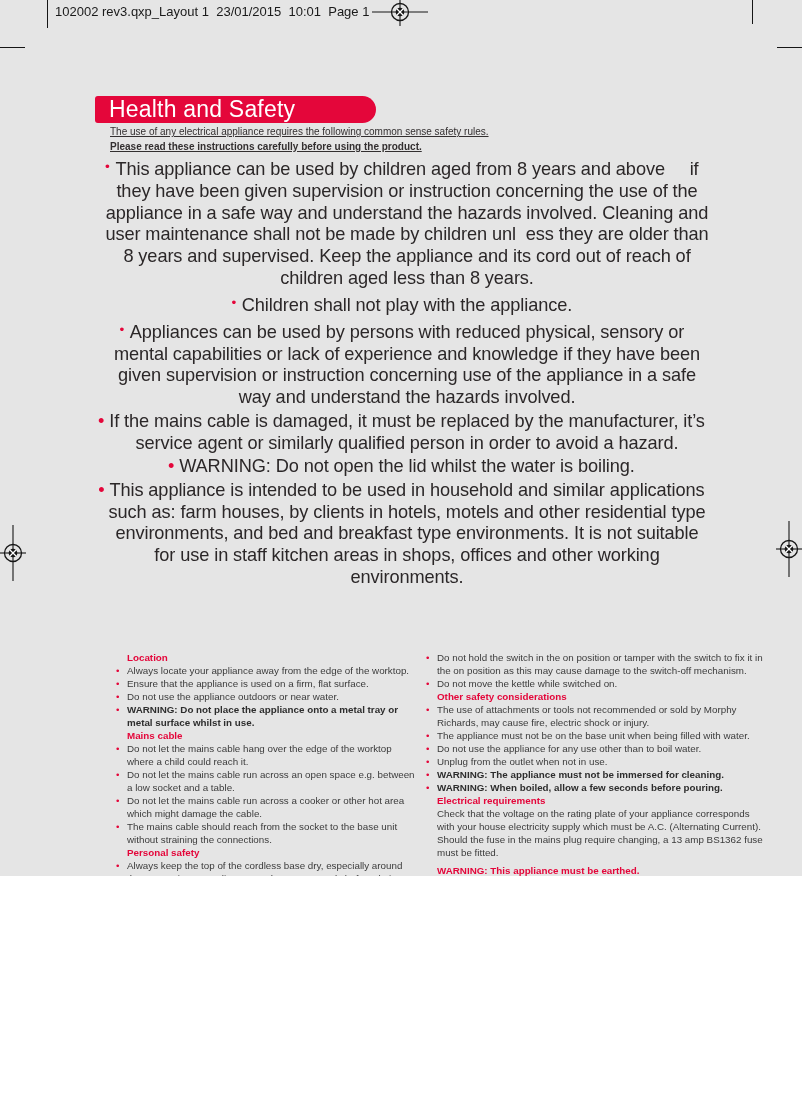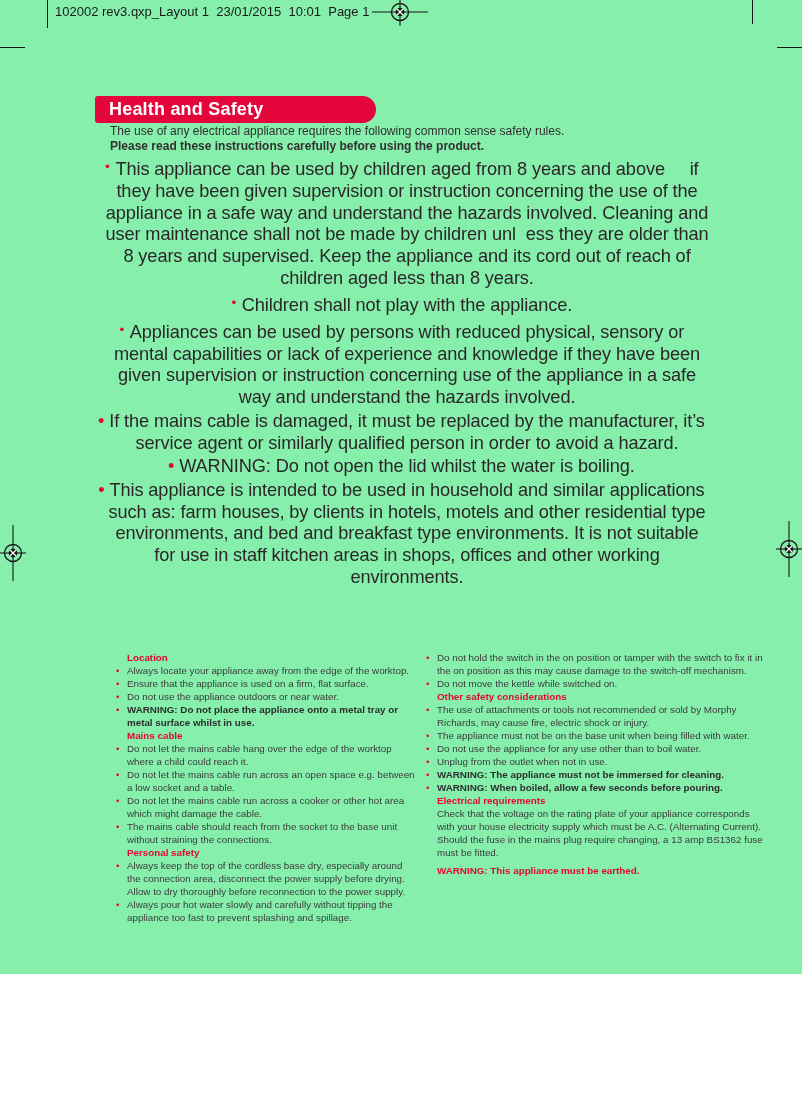--- a/index.html
+++ b/index.html
@@ -1,35 +1,35 @@
 <!DOCTYPE html>
 <html><head>
 <meta charset="utf-8">
 <style>
   :root{ --red:#e4063a; --ink:#1a1a1a; --body:#2b2728; --small:#3b3b3b; }
   html,body{margin:0;padding:0;background:#ffffff;}
-  .page{position:relative;width:802px;height:974px;background:#86efac;overflow:hidden;
+  .page{position:relative;width:802px;height:876px;background:#e5e5e5;overflow:hidden;
         font-family:"Liberation Sans",sans-serif;}
 
   
   .cm{position:absolute;background:#161616;}
 
   
   .reg{position:absolute;width:60px;height:60px;}
 
   
   .slug{position:absolute;left:55px;top:4px;font-size:13px;color:var(--ink);white-space:pre;}
 
   
   .banner{position:absolute;left:95px;top:96px;width:281px;height:27px;background:var(--red);
-          border-radius:3px 14px 14px 3px;color:#fff;font-weight:bold;font-size:18px;
+          border-radius:3px 14px 14px 3px;color:#fff;font-weight:normal;font-size:23px;
           line-height:27px;padding-left:14px;box-sizing:border-box;letter-spacing:.2px;}
 
   
-  .intro{position:absolute;left:110px;top:124px;font-size:12px;line-height:15px;color:#332f30;}
+  .intro{position:absolute;left:110px;top:124px;font-size:10px;line-height:15px;color:#332f30;text-decoration:underline;}
   .intro .b2{font-weight:bold;}
 
   
   .big{position:absolute;left:88px;top:156px;width:622px;font-size:18.2px;line-height:21.7px;
        color:var(--body);letter-spacing:-0.1px;text-align:center;}
   .big .item{padding-left:16px;text-indent:-16px;margin-bottom:2px;}
   .big .tx{white-space:pre-wrap;}
   .dot{color:var(--red);display:inline-block;text-indent:0;}
   .big .dot{width:16px;}
   .big .bullet_sup .dot{font-size:0.75em;vertical-align:0.32em;}

